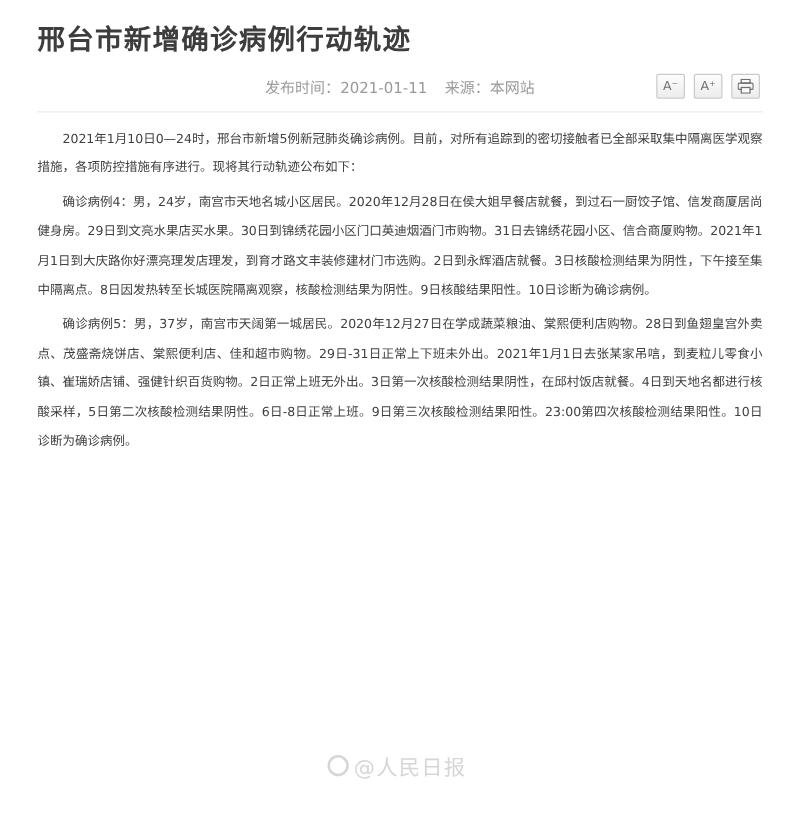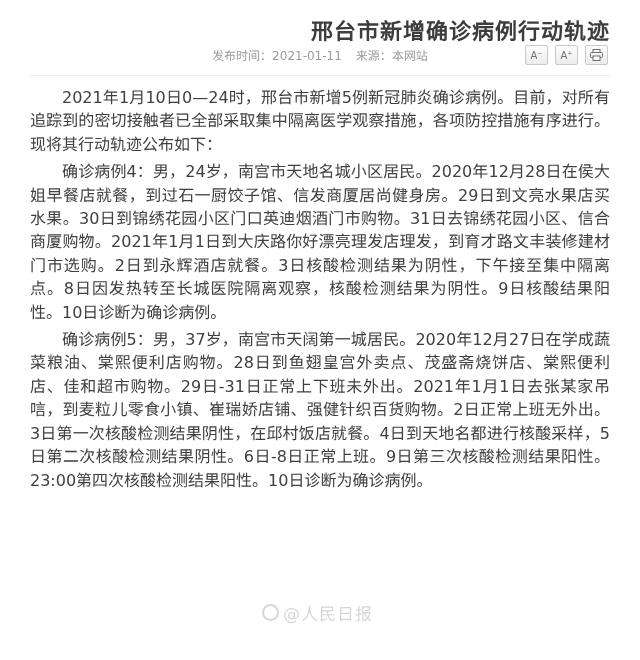--- a/index.html
+++ b/index.html
@@ -11,29 +11,29 @@
   .page {
     position: relative;
     width: 640px; height: 660px;
     overflow: hidden;
     background: #ffffff;
   }
   .article-header { padding: 0 30px; }
   .page-title {
     margin: 0;
     padding-top: 13px;
-    text-align: right;
+    text-align: left;
     font-size: 22px;
     font-weight: 600;
     letter-spacing: 1px;
     color: #3d3d3d;
   }
   .meta-row {
     position: relative;
-    margin-top: 0;
+    margin-top: 14px;
     height: 22px;
     line-height: 22px;
     text-align: center;
     font-size: 12px;
     color: #9b9b9b;
   }
   .meta-row .sep { display: inline-block; width: 14px; }
   .toolbar {
     position: absolute;
     right: 2px; top: 0;
@@ -56,21 +56,21 @@
   .tool-btn svg { display: block; }
   .divider {
     margin: 8px 30px 10px 30px;
     border: none;
     border-top: 1px solid #ececec;
     height: 0;
   }
   .content { padding: 0 30px; }
   .content p {
     margin: 0 0 4px 0;
-    font-size: 16px;
+    font-size: 10px;
     line-height: 23.4px;
     color: #404040;
     text-align: justify;
     text-indent: 2em;
   }
   .watermark {
     position: absolute;
     left: 262px; top: 600px;
     display: flex;
     align-items: center;

